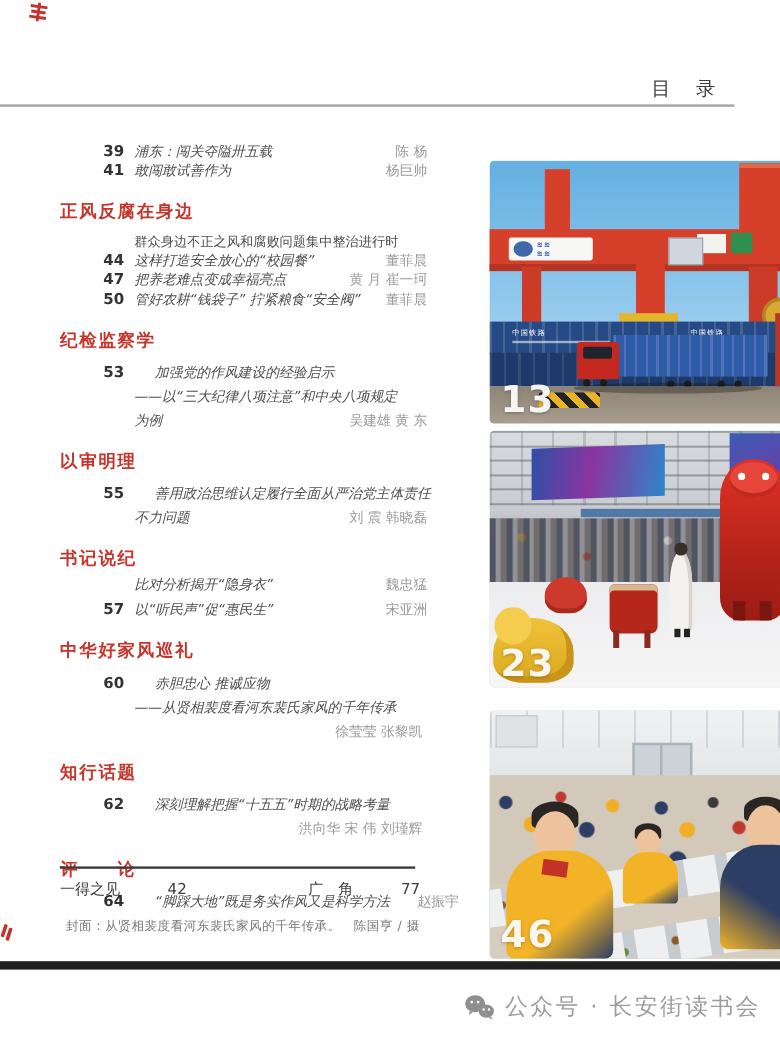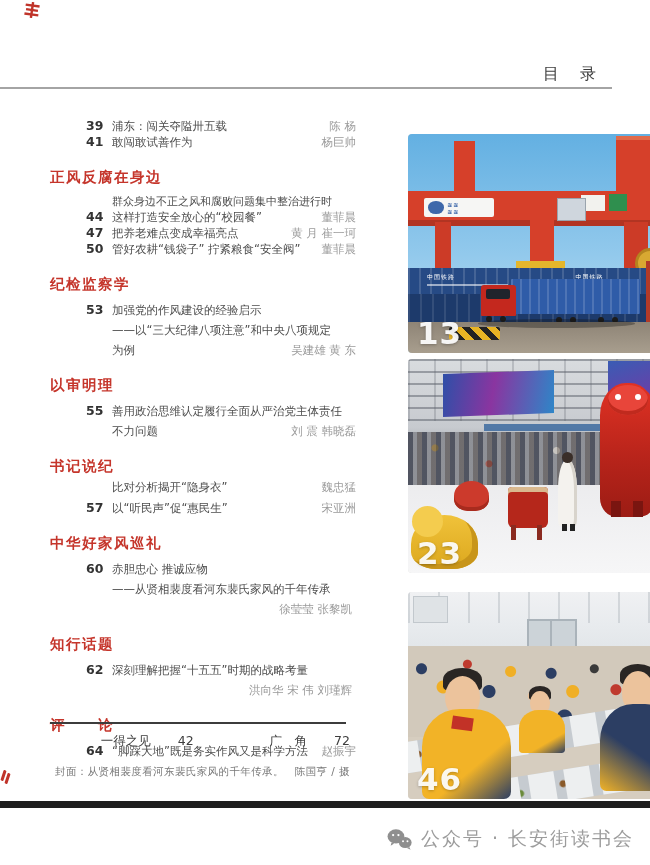--- a/index.html
+++ b/index.html
@@ -18,31 +18,31 @@
   .mark-left{position:absolute;left:1px;top:768px;width:10px;height:18px;}
   .mark-left i{display:block;position:absolute;width:3px;height:11px;background:#c0342a;border-radius:1px;}
   .mark-left i:nth-child(1){left:1px;top:2px;transform:rotate(18deg);}
   .mark-left i:nth-child(2){left:5px;top:5px;transform:rotate(18deg);}
 
   
   .toc{position:absolute;left:50px;top:112px;width:306px;line-height:15px;}
   .sec{margin-top:19px;color:#c5352b;font-weight:700;font-size:14.5px;letter-spacing:1.5px;line-height:17px;}
   .entry{display:flex;align-items:baseline;margin-top:0;font-size:11.5px;}
   .entry .no{flex:0 0 26px;margin-left:36px;font-weight:700;color:#333;font-size:12.5px;}
-  .entry .title{flex:1 1 auto;color:#4d4d4d;white-space:nowrap;}
+  .entry .title{flex:1 1 auto;color:#4d4d4d;white-space:nowrap;font-style:italic;}
   .entry .authors{flex:0 0 auto;margin-left:6px;color:#9a9a9a;white-space:nowrap;}
-  .entry.first{margin-top:9px;}
+  .entry.first{margin-top:9px;gap:17px;}
   .entry.cont{margin-top:5px;}
   .sub{margin-top:8px;margin-left:62px;font-size:11px;color:#4d4d4d;}
   .authors-row{margin-top:5px;text-align:right;color:#9a9a9a;font-size:11.5px;padding-right:4px;}
 
   
   .mini{position:absolute;left:50px;top:722px;width:300px;}
   .mini-rule{width:296px;height:2px;background:#3c3c3c;}
-  .mini-row{margin-top:9px;display:flex;justify-content:flex-end;align-items:baseline;gap:27px;font-size:12.5px;color:#3d3d3d;}
+  .mini-row{margin-top:9px;display:flex;justify-content:space-between;align-items:baseline;gap:9px;font-size:12.5px;color:#3d3d3d;}
   .mini-row .gap{width:22px;}
   .mini-row .pg{font-weight:500;}
   .cover-note{position:absolute;left:55px;top:765px;font-size:10.5px;color:#787878;letter-spacing:.4px;}
 
   
   .photo{position:absolute;left:368px;width:270px;border-radius:4px;overflow:hidden;background:#ddd;}
   .photo *{position:absolute;}
   .photo-no{color:rgba(255,255,255,.93);font-size:31px;font-weight:600;left:9px;bottom:4px;z-index:9;letter-spacing:1px;text-shadow:0 1px 3px rgba(0,0,0,.25);line-height:1;}
   .p1{top:118px;height:219px;}
   .p2{top:343px;height:214px;}
@@ -290,21 +290,21 @@
     </div>
   </div>
 
   <div class="mini">
     <div class="mini-rule"></div>
     <div class="mini-row">
       <span>一得之见</span>
       <span class="pg">42</span>
       <span class="gap"></span>
       <span>广　角</span>
-      <span class="pg">72</span>
+      <span class="pg">77</span>
     </div>
   </div>
 
   <div class="cover-note">封面：从贤相裴度看河东裴氏家风的千年传承。　陈国亨 / 摄</div>
 
   <figure class="photo p1">
     <i class="sky"></i>
     <i class="tower-l"></i>
     <i class="tower-r"></i>
     <i class="beam"></i>

